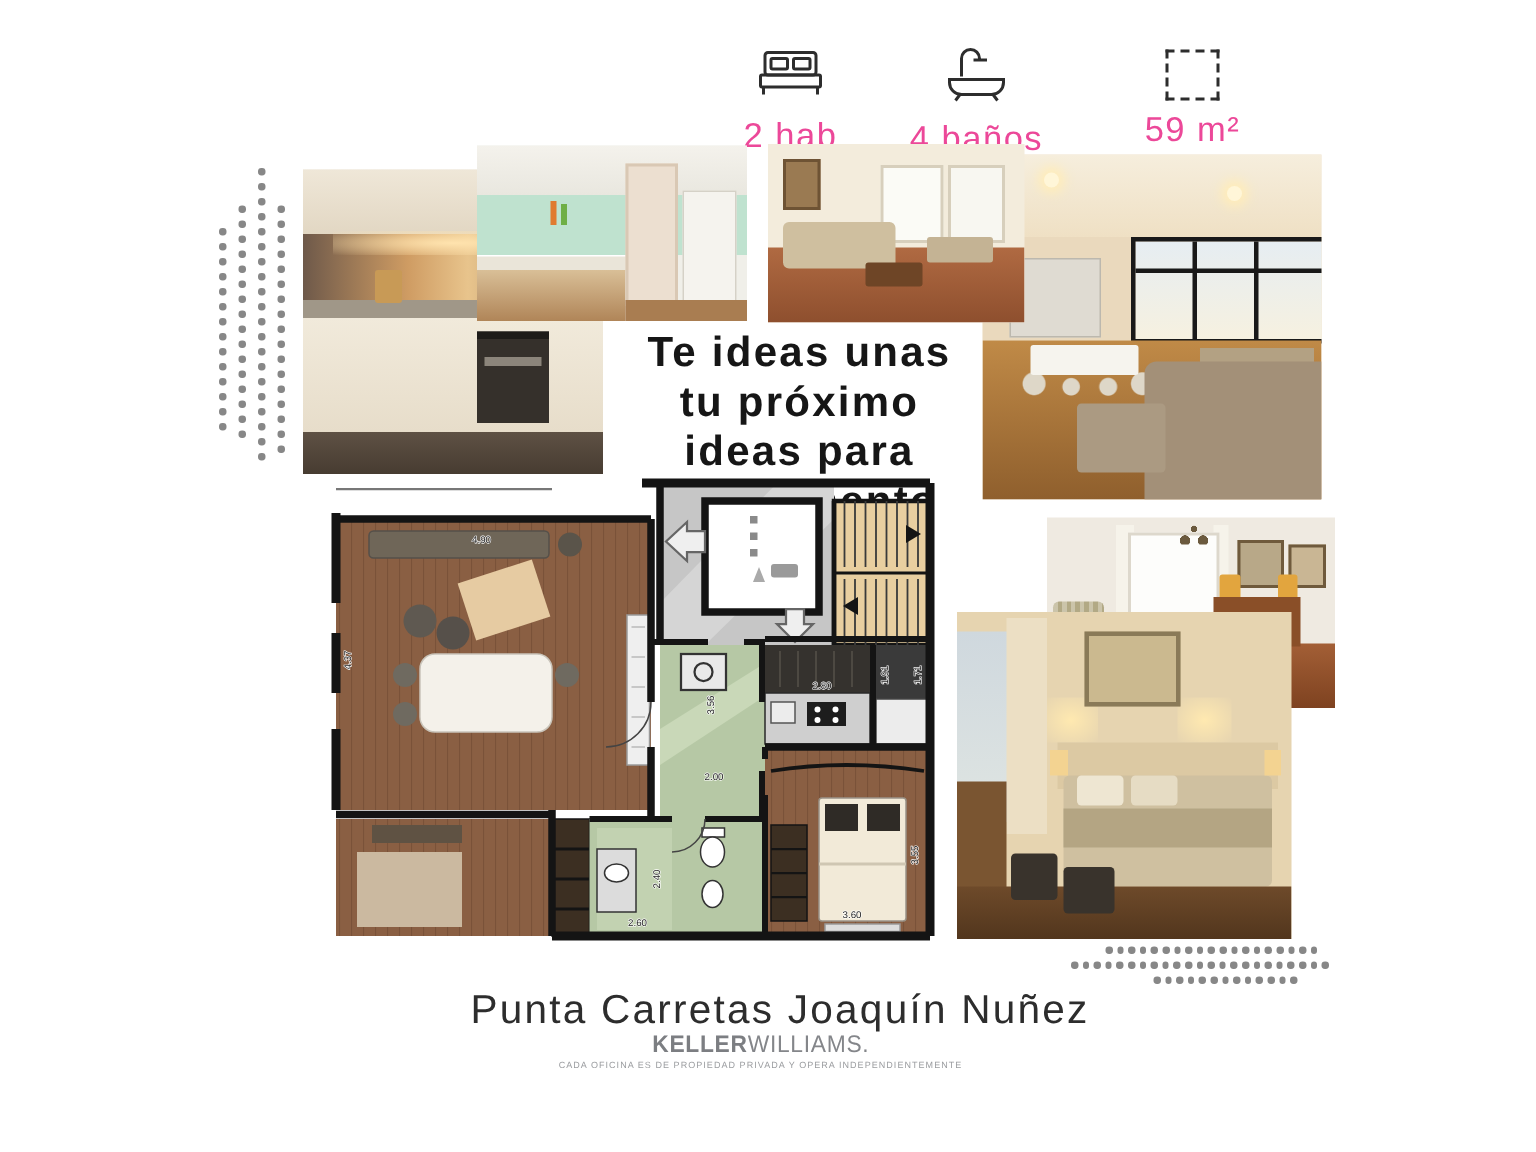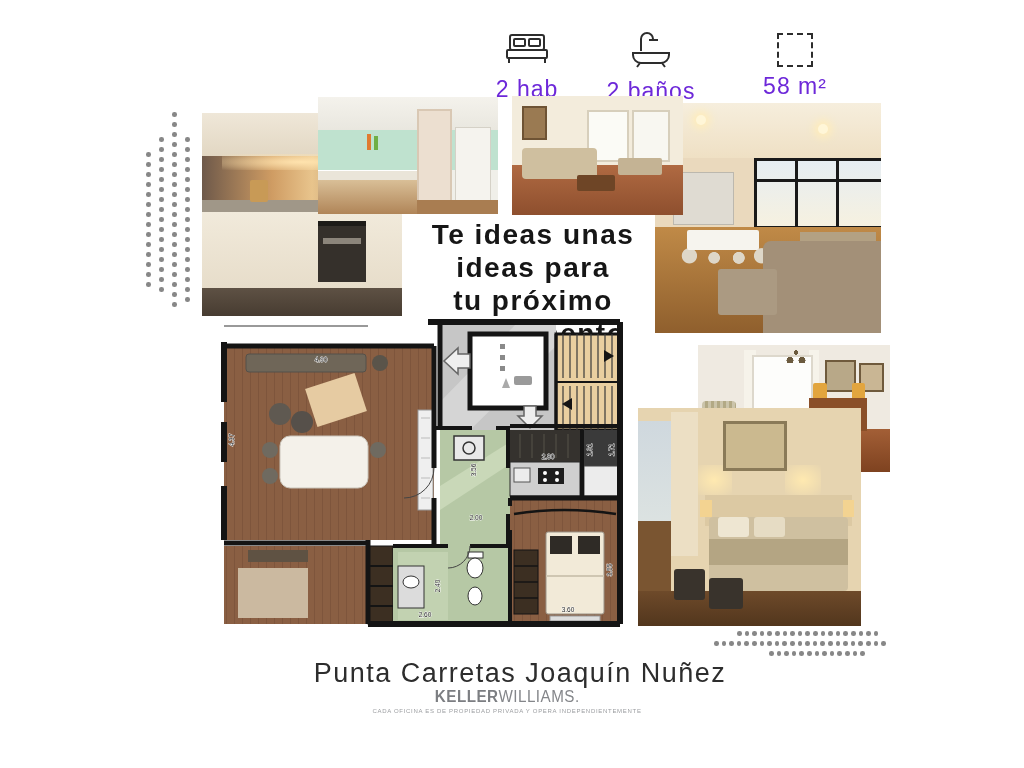--- a/index.html
+++ b/index.html
@@ -4,21 +4,21 @@
 <style>
   html,body{margin:0;padding:0;background:#fff;}
   #canvas{position:relative;width:1024px;height:768px;background:#ffffff;overflow:hidden;
           font-family:"Liberation Sans",sans-serif;}
 
   
   .title{position:absolute;left:150px;top:28px;font-size:47px;font-weight:bold;
          letter-spacing:5px;color:#c5202e;}
   .feature{position:absolute;top:30px;width:110px;display:flex;flex-direction:column;
            align-items:center;gap:6px;color:#2a2a2a;}
-  .feature .flabel{font-size:23px;letter-spacing:1px;color:#6d28d9;}
+  .feature .flabel{font-size:23px;letter-spacing:1px;color:#ec4899;}
   .f-bed{left:472px;} .f-bath{left:596px;} .f-area{left:740px;}
   .area-box{width:32px;height:30px;border:2px dashed #2d2d2d;margin-top:3px;}
 
   
   .photo{position:absolute;overflow:hidden;}
   .photo>div{position:absolute;}
 
   #ph-kitchen1{left:202px;top:113px;width:200px;height:203px;background:#ece4d4;z-index:5;}
   #ph-kitchen1 .cab-top{left:0;top:0;width:100%;height:21%;background:linear-gradient(#efe7d8,#e2d7c3);border-bottom:1px solid #cfc2ab;}
   #ph-kitchen1 .splash{left:0;top:21%;width:100%;height:22%;background:linear-gradient(90deg,#6e594a,#cf9c63 35%,#e8c48c 55%,#8d7158);}
@@ -151,26 +151,26 @@
 
   <div class="feature f-bath">
     <span>
       <svg width="46" height="38" viewBox="0 0 46 38" fill="none" stroke="#2d2d2d" stroke-width="2">
         <path d="M13 21 V9 a6 6 0 0 1 12 0 v1"></path>
         <path d="M21 10 h9"></path>
         <path d="M5 23 h36 v2 a8 8 0 0 1 -8 8 H13 a8 8 0 0 1 -8 -8 z"></path>
         <path d="M12 33 l-3 4 M34 33 l3 4"></path>
       </svg>
     </span>
-    <span class="flabel">2 baños</span>
+    <span class="flabel">4 baños</span>
   </div>
 
   <div class="feature f-area">
     <span class="area-box"></span>
-    <span class="flabel">58 m²</span>
+    <span class="flabel">59 m²</span>
   </div>
 
   <div id="dots-left" class="dotbox">
       <i class="dot" style="left: 0px; top: 40px; background: rgb(135, 135, 135);"></i>
       <i class="dot" style="left: 0px; top: 50px; background: rgb(135, 135, 135);"></i>
       <i class="dot" style="left: 0px; top: 60px; background: rgb(135, 135, 135);"></i>
       <i class="dot" style="left: 0px; top: 70px; background: rgb(135, 135, 135);"></i>
       <i class="dot" style="left: 0px; top: 80px; background: rgb(135, 135, 135);"></i>
       <i class="dot" style="left: 0px; top: 90px; background: rgb(135, 135, 135);"></i>
       <i class="dot" style="left: 0px; top: 100px; background: rgb(135, 135, 135);"></i>
@@ -377,22 +377,22 @@
     <div class="lamp1"></div>
       <div class="lamp2"></div>
       <div class="dresser"></div>
     <div class="floor"></div>
       <div class="stool1"></div>
       <div class="stool2"></div>
   </div>
 
   <div class="idea">
     <div>Te ideas unas</div>
+    <div>tu próximo</div>
     <div>ideas para</div>
-    <div>tu próximo</div>
     <div>apartamento</div>
   </div>
 
   <svg id="plan" width="408" height="312" viewBox="0 0 408 312">
     <defs>
       <pattern id="wood1" width="8" height="8" patternUnits="userSpaceOnUse">
         <rect width="8" height="8" fill="#8a5f43"></rect>
         <path d="M0 0 V8" stroke="#7a5239" stroke-width="1.5"></path>
       </pattern>
     </defs>

